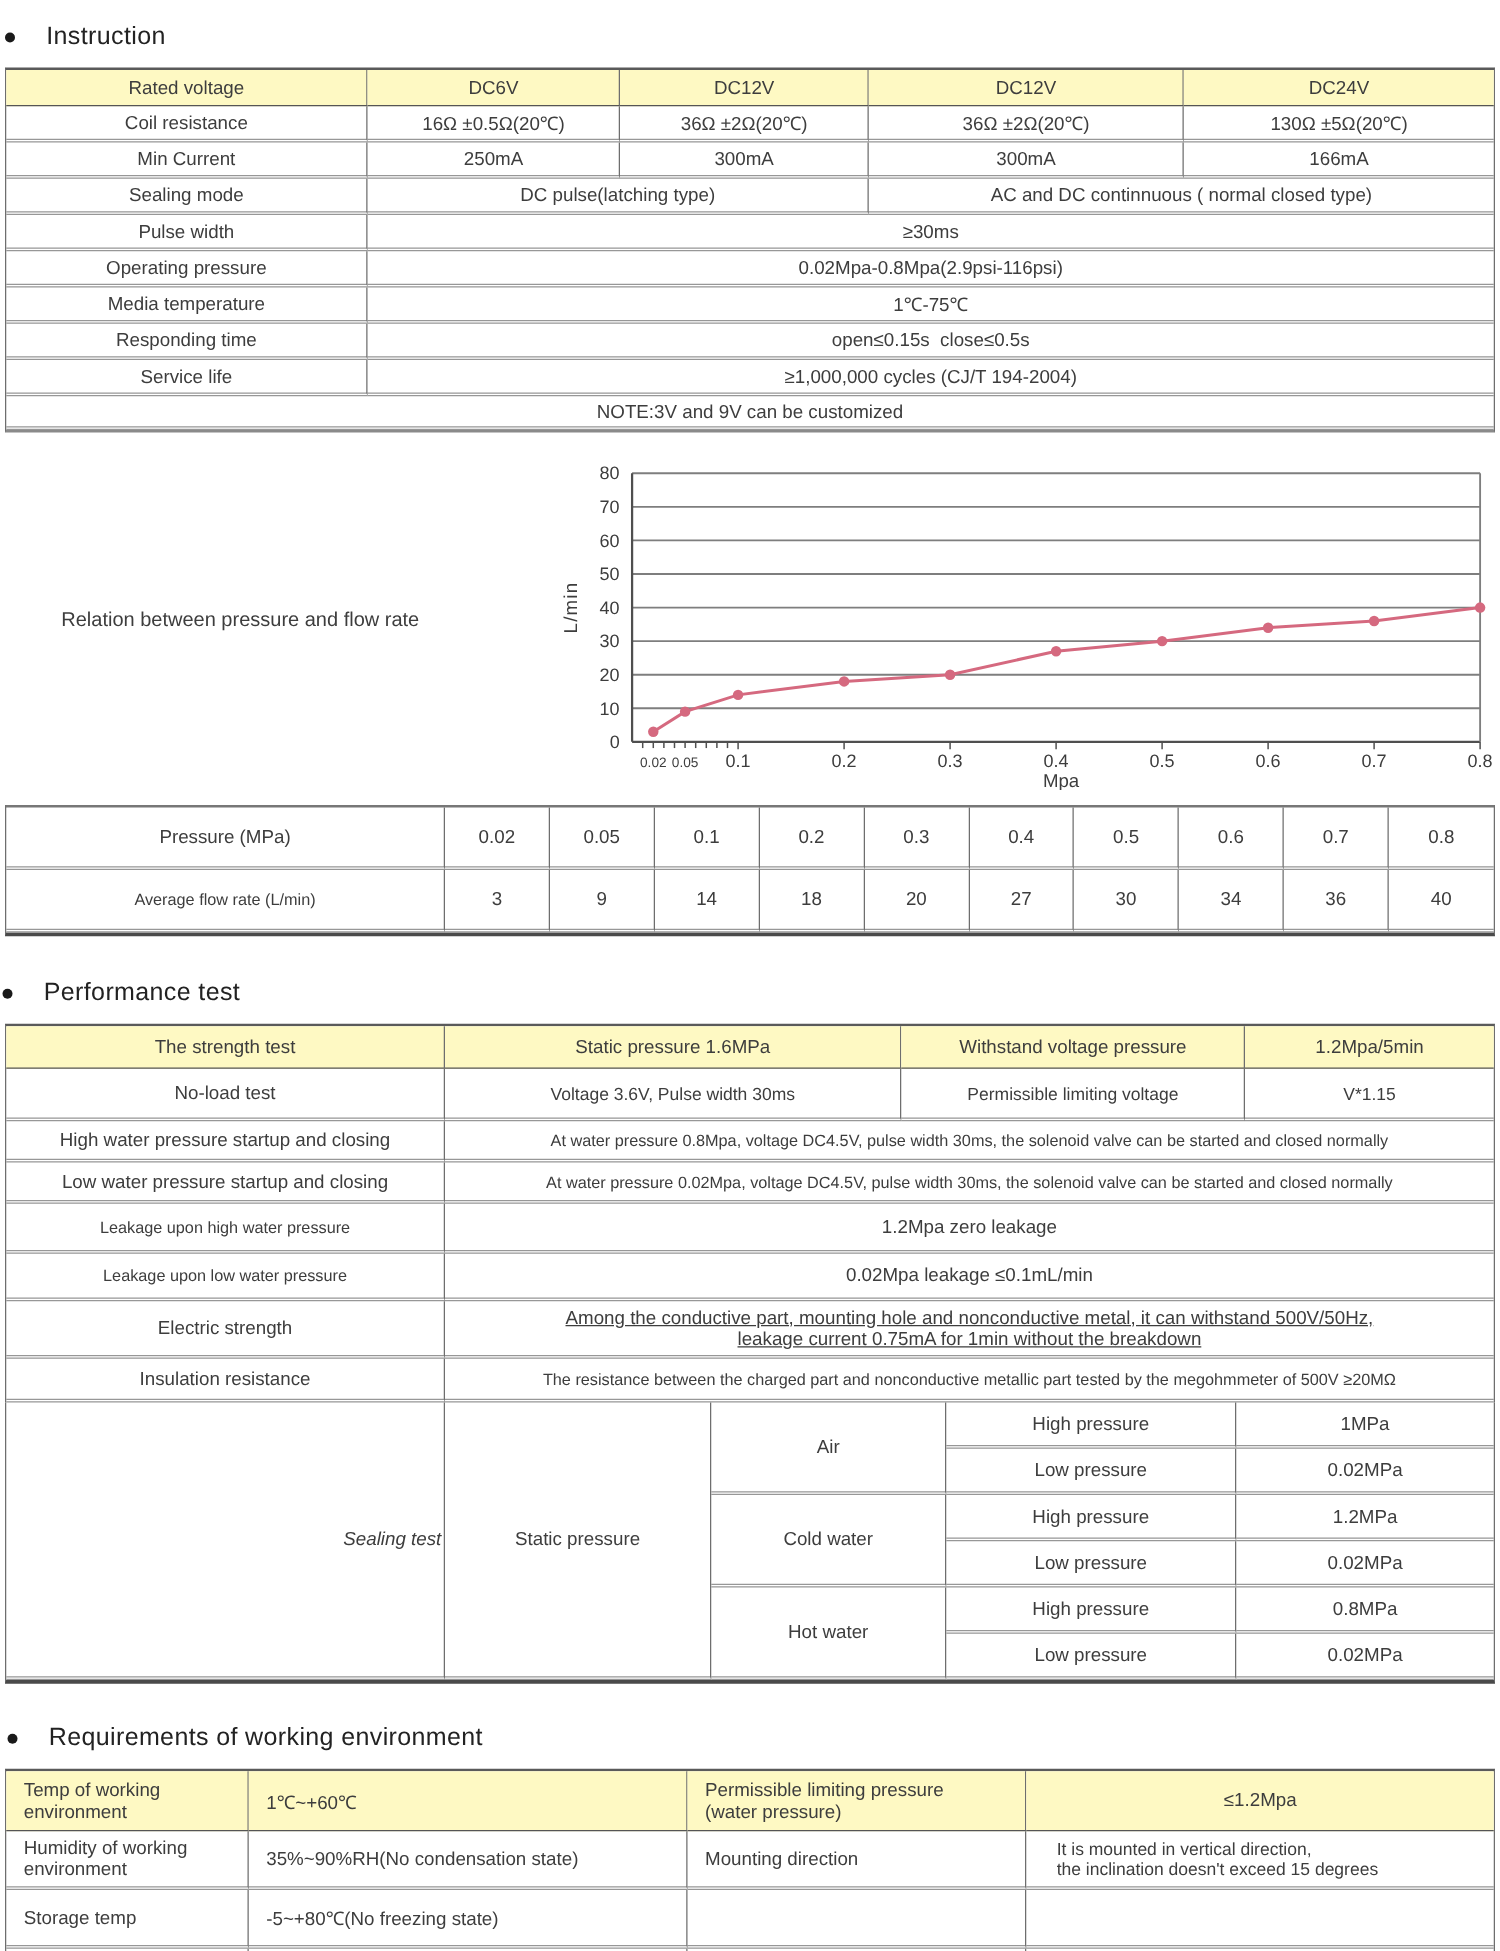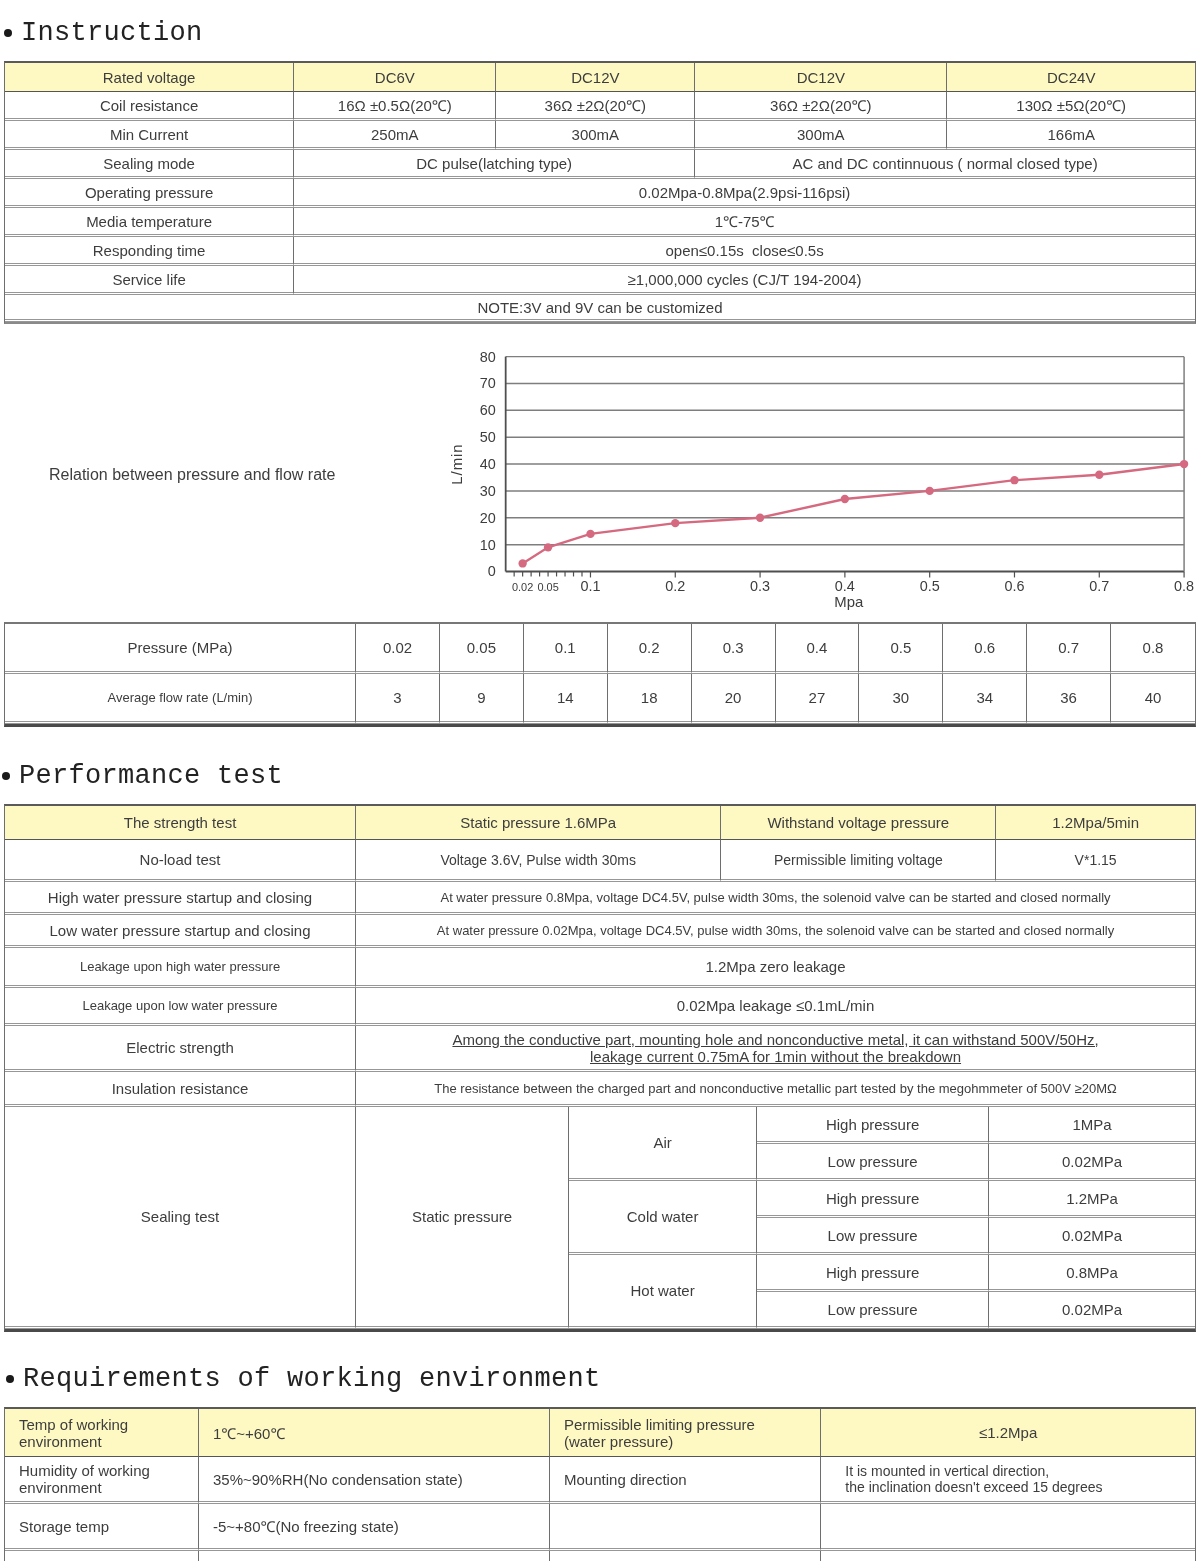--- a/index.html
+++ b/index.html
@@ -6,24 +6,23 @@
   body{
     width:1200px;
     font-family:"Liberation Sans",sans-serif;
     color:#3d3d3d;
     -webkit-font-smoothing:antialiased;
   }
   .page{width:1200px;padding-top:8px;}
 
   
   .heading{
-    display:flex;align-items:center;gap:9px;
-    font-size:27px;color:#222;margin:10px 0 13px 4px;
+    display:flex;align-items:center;gap:25px;
+    font-size:20px;color:#222;margin:10px 0 13px 4px;
     letter-spacing:.3px;
-    font-family:Liberation Mono, monospace;
   }
   .heading .bullet{
     width:8px;height:8px;border-radius:50%;background:#1a1a1a;flex:0 0 auto;
   }
   .heading.perf{margin-top:34px;margin-left:2px;}
   .heading.req{margin-top:32px;margin-left:6px;}
 
   
   table.tbl{
     width:calc(100% - 8px);
@@ -114,20 +113,24 @@
         <td class="lbl vr">Min Current</td>
         <td class="vr">250mA</td>
         <td class="vr">300mA</td>
         <td class="vr">300mA</td>
         <td>166mA</td>
       </tr>
       <tr>
         <td class="lbl vr">Sealing mode</td>
         <td class="vr" colspan="2">DC pulse(latching type)</td>
         <td colspan="2">AC and DC continnuous ( normal closed type)</td>
+      </tr>
+      <tr>
+        <td class="lbl vr">Pulse width</td>
+        <td colspan="4">≥30ms</td>
       </tr>
       <tr>
         <td class="lbl vr">Operating pressure</td>
         <td colspan="4">0.02Mpa-0.8Mpa(2.9psi-116psi)</td>
       </tr>
       <tr>
         <td class="lbl vr">Media temperature</td>
         <td colspan="4">1℃-75℃</td>
       </tr>
       <tr>
@@ -312,21 +315,21 @@
   <table class="tbl perf2">
     <colgroup>
       <col style="width:29.5%">
         <col style="width:17.9%">
         <col style="width:15.8%">
         <col style="width:19.5%">
         <col style="width:17.3%">
     </colgroup>
     <tbody>
       <tr class="h37">
-        <td rowspan="6" class="vr nb" style="text-align:center;">Sealing test</td>
+        <td rowspan="6" class="vr nb" style="text-align:right;font-style:italic;">Sealing test</td>
         <td rowspan="6" class="vr nb">Static pressure</td>
         <td rowspan="2" class="vr">Air</td>
         <td class="vr">High pressure</td>
         <td>1MPa</td>
       </tr>
       <tr class="h37">
         <td class="vr">Low pressure</td>
         <td>0.02MPa</td>
       </tr>
       <tr class="h37">

